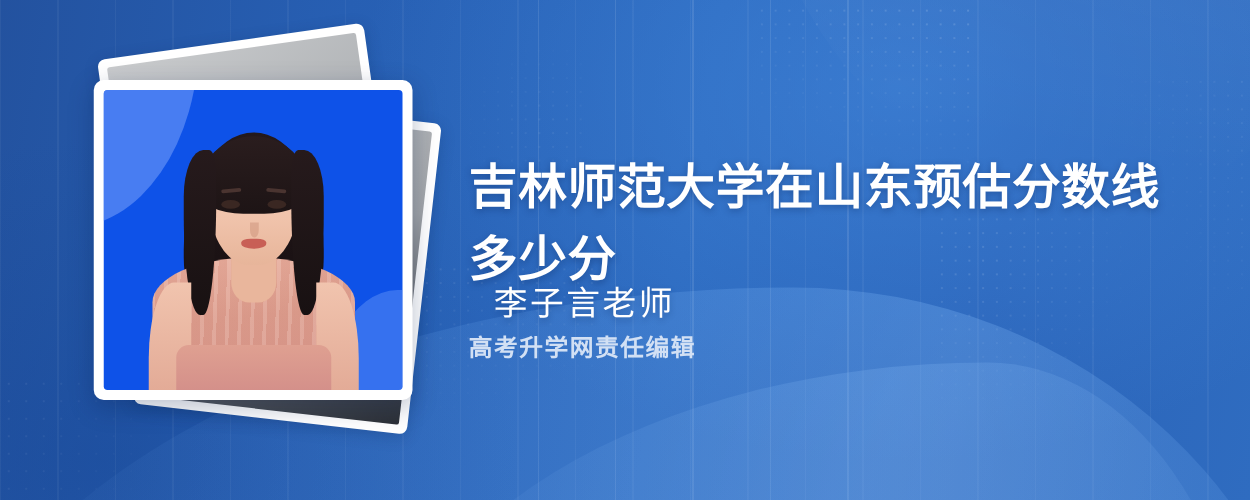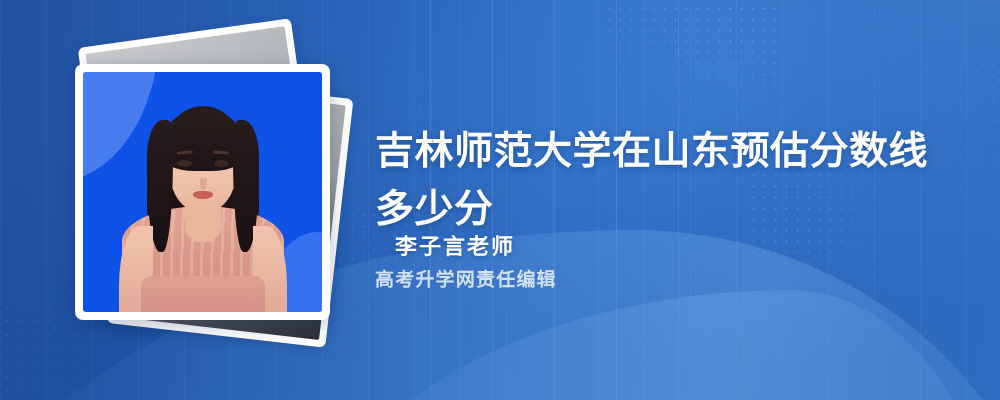--- a/index.html
+++ b/index.html
@@ -262,22 +262,22 @@
     text-shadow:0 2px 6px rgba(10,35,85,0.35);
   }
   .byline {
     position:absolute;
     left:0; bottom:48px;
     width:520px;
   }
   .author-name {
     display:block;
     color:#ffffff;
-    font-size:22px;
-    font-weight:bold;
+    font-size:27px;
+    font-weight:normal;
     letter-spacing:2px;
     line-height:1.25;
     padding-left:20px;
     text-shadow:0 2px 5px rgba(10,35,85,0.3);
   }
   .author-role {
     display:block;
     margin-top:8px;
     color:#d2e0f4;
     font-size:19px;

